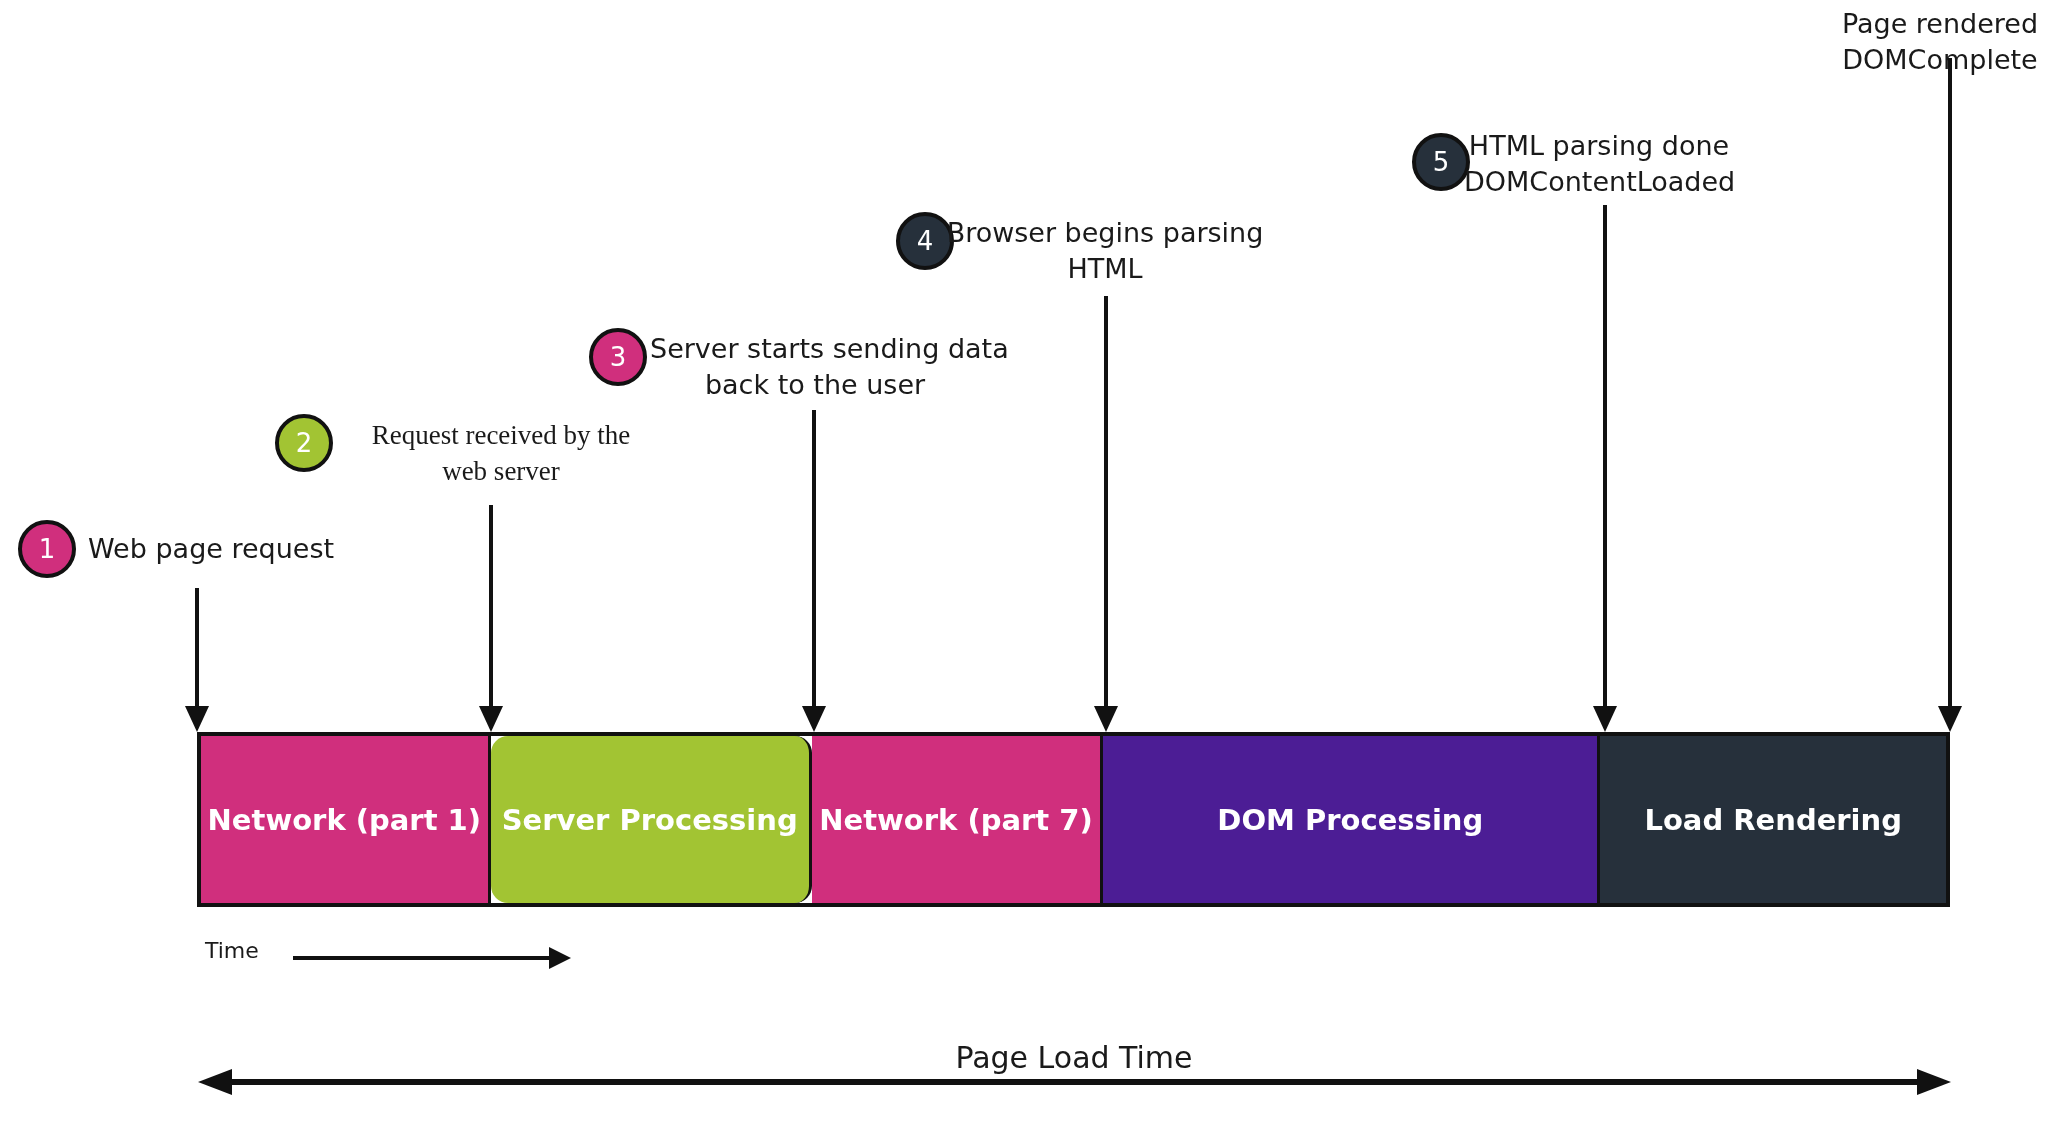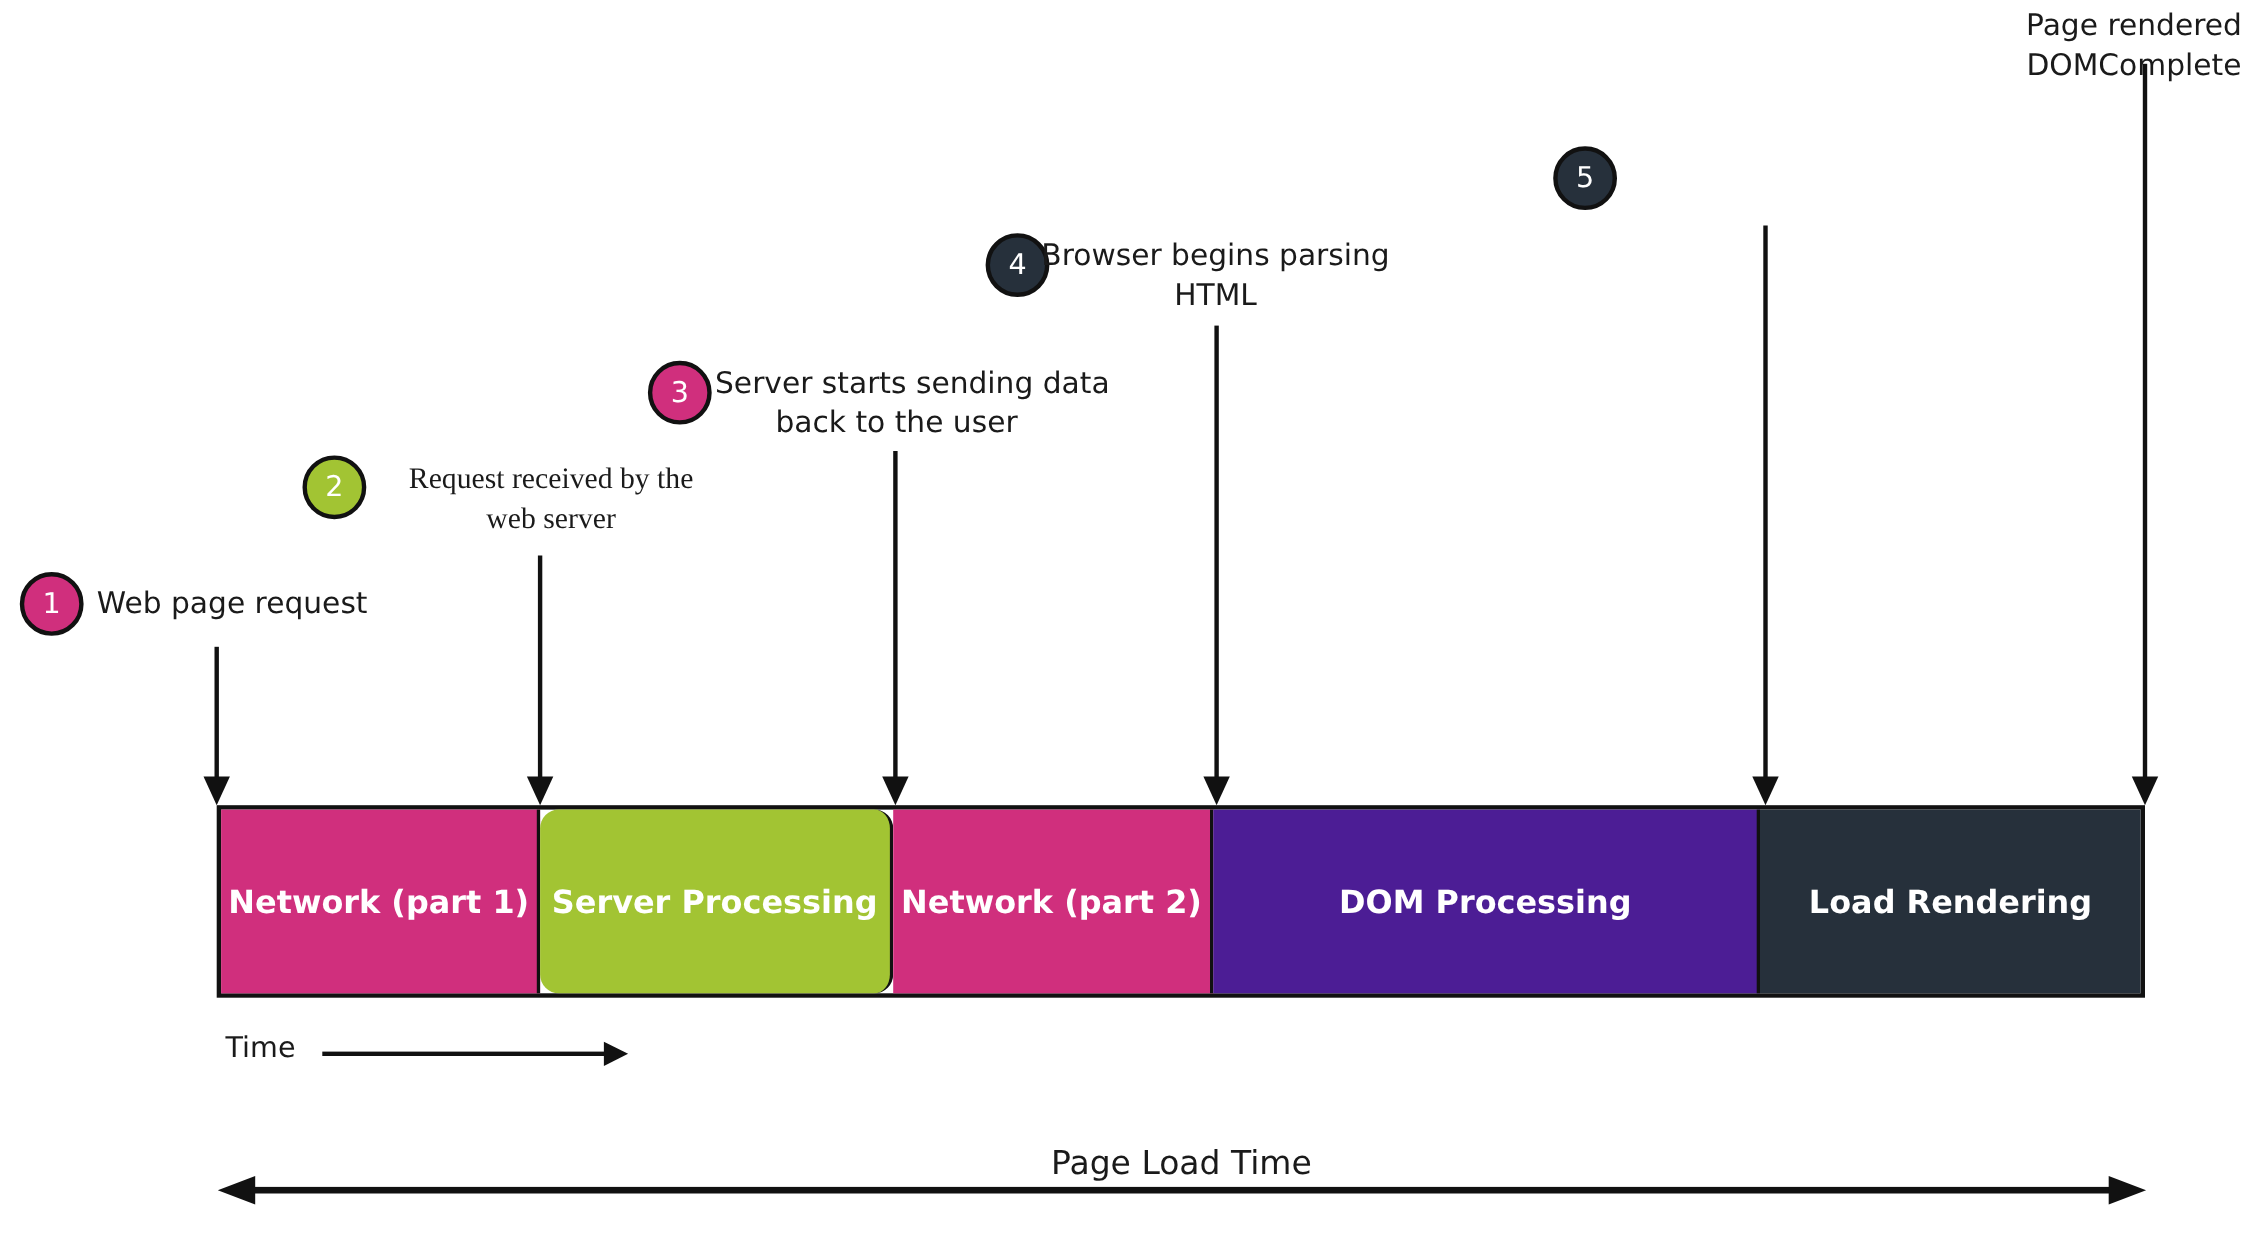--- a/index.html
+++ b/index.html
@@ -53,21 +53,21 @@
   }
   .segment{
     height:100%;
     box-sizing:border-box;
     display:flex;align-items:center;justify-content:center;
     color:#fff;font-weight:bold;font-size:29px;
     white-space:nowrap;
   }
   .segment.divided{border-right:3px solid #111;}
   
-  #time-label{position:absolute;left:205px;top:938px;font-size:26px;}
+  #time-label{position:absolute;left:205px;top:938px;font-size:22px;}
   #time-arrow{position:absolute;left:293px;top:946px;width:278px;height:24px;}
   #time-arrow .shaft{position:absolute;left:0;right:21px;top:10px;height:4px;background:#111;}
   #time-arrow .head{
     position:absolute;right:0;top:1px;width:0;height:0;
     border-top:11px solid transparent;
     border-bottom:11px solid transparent;
     border-left:22px solid #111;
   }
   
   #page-load-label{
@@ -121,20 +121,24 @@
     <span class="num">4</span>
   </div>
   <div class="mlabel center" style="left:940px;top:215px;width:330px;">
     <div>Browser begins parsing</div>
     <div>HTML</div>
   </div>
 
   <div class="circle" style="left: 1412px; top: 133px; background-color: rgb(38, 48, 59);">
     <span class="num">5</span>
   </div>
+  <div class="mlabel center" style="left:1464px;top:128px;width:270px;">
+    <div>HTML parsing done</div>
+    <div>DOMContentLoaded</div>
+  </div>
 
   <div class="mlabel center" style="left:1830px;top:6px;width:220px;">
     <div>Page rendered</div>
     <div>DOMComplete</div>
   </div>
 
   <div class="v-arrow" style="left:185px;top:588px;height:144px;">
     <div class="shaft"></div>
       <div class="head"></div>
   </div>
@@ -160,21 +164,21 @@
   </div>
 
   <div id="phase-bar">
     <div class="segment divided" style="width: 16.6%; background-color: rgb(208, 47, 125);">
       <span>Network (part 1)</span>
     </div>
     <div class="segment divided" style="width: 18.4%; background-color: rgb(162, 196, 51); border-radius: 17px;">
       <span>Server Processing</span>
     </div>
     <div class="segment divided" style="width: 16.7%; background-color: rgb(208, 47, 125);">
-      <span>Network (part 2)</span>
+      <span>Network (part 7)</span>
     </div>
     <div class="segment divided" style="width: 28.5%; background-color: #4c1d95;">
       <span>DOM Processing</span>
     </div>
     <div class="segment" style="width: 19.8%; background-color: rgb(38, 48, 59);">
       <span>Load Rendering</span>
     </div>
   </div>
 
   <div id="time-label">Time</div>

